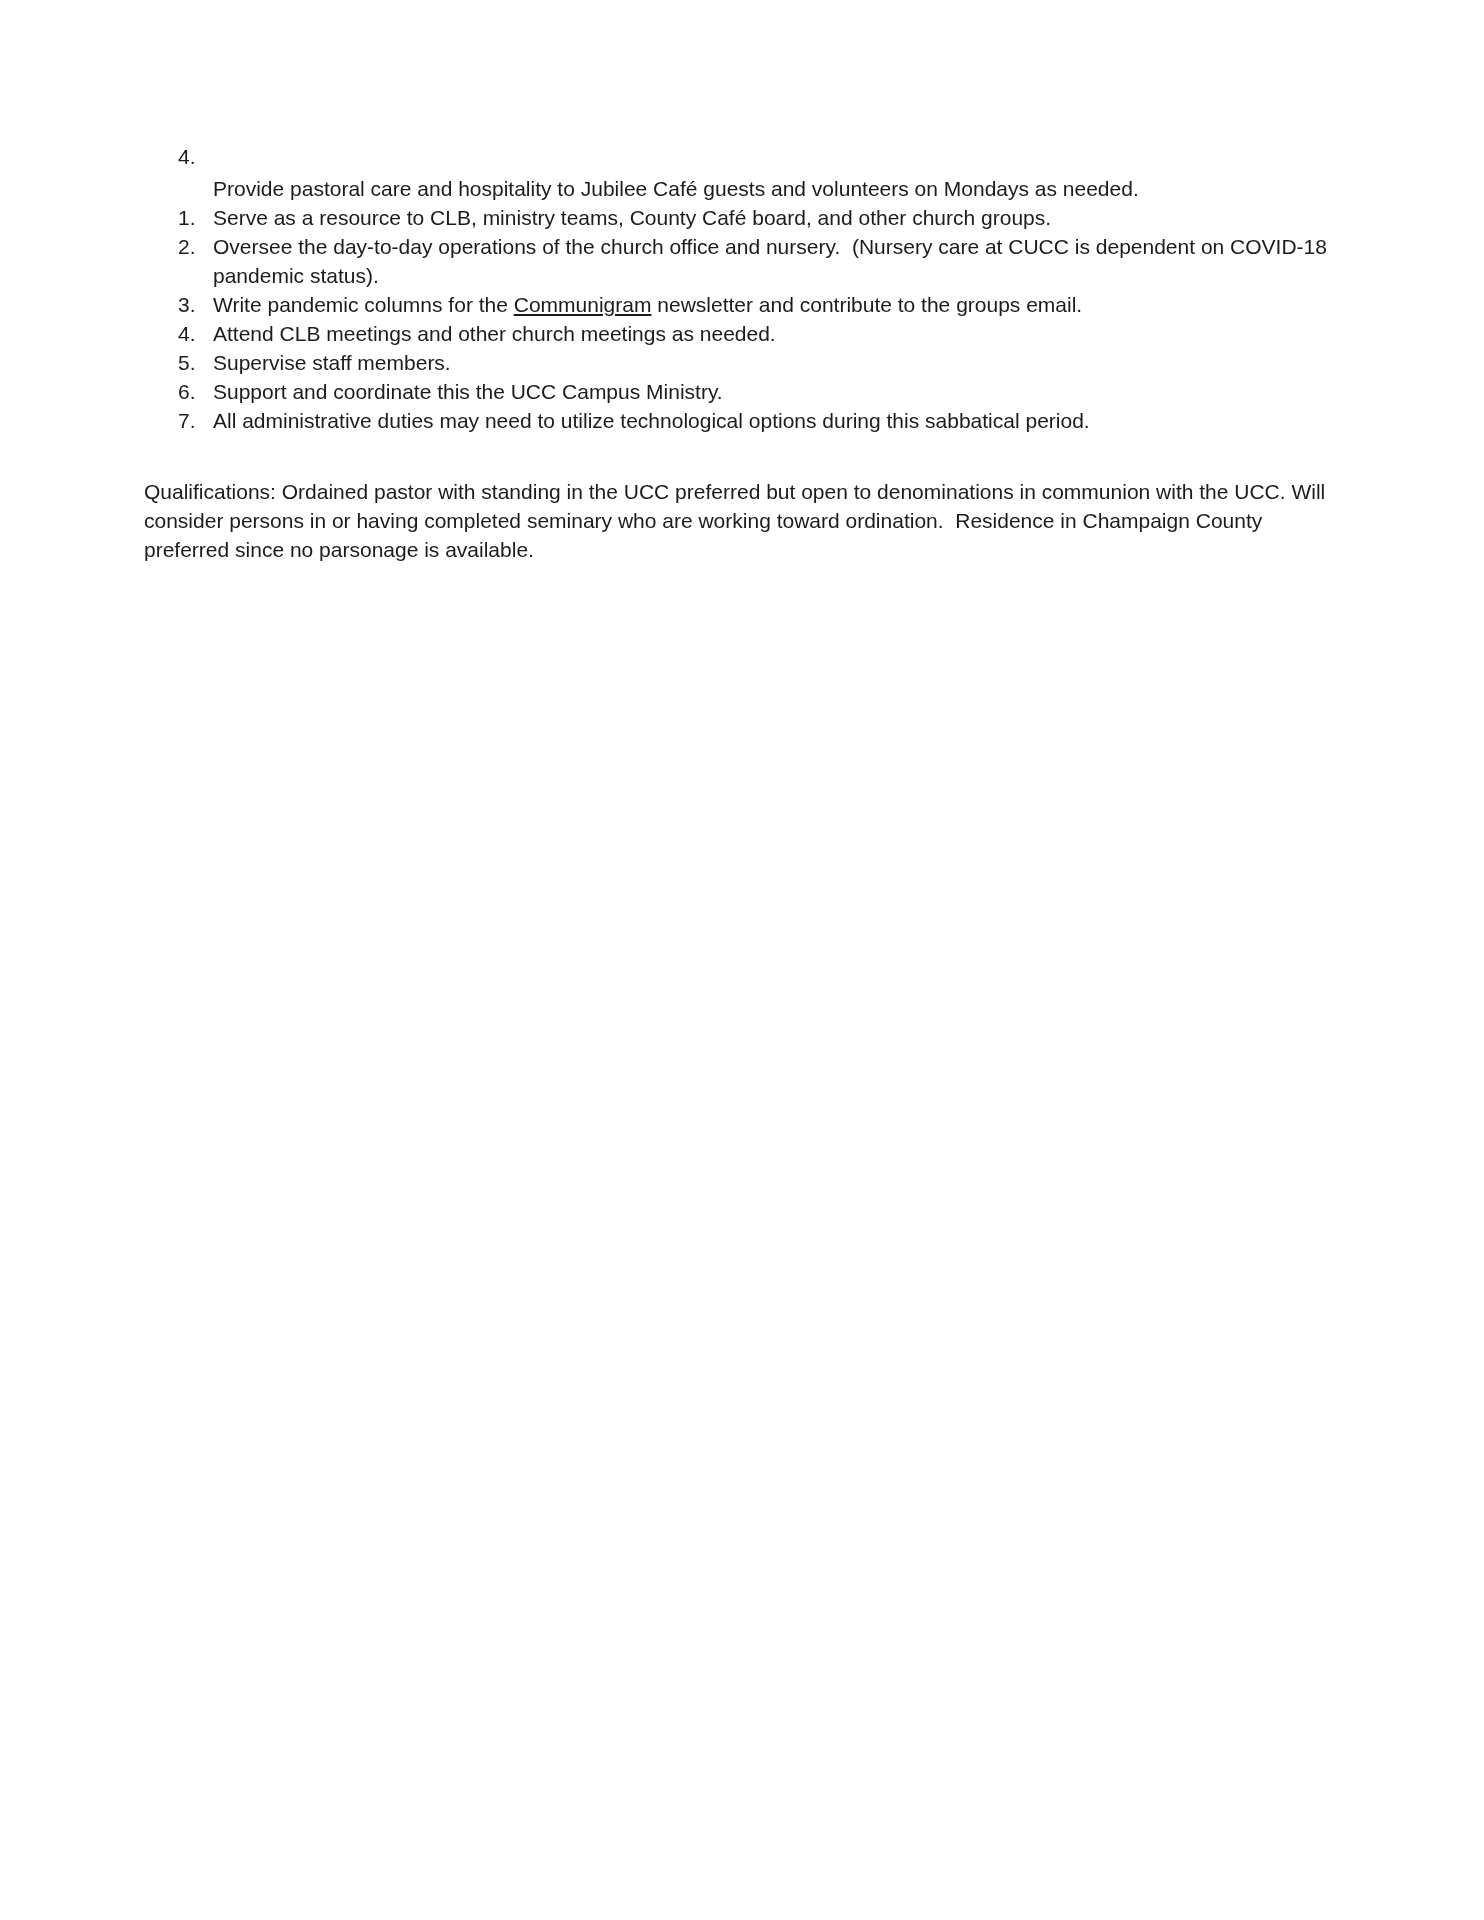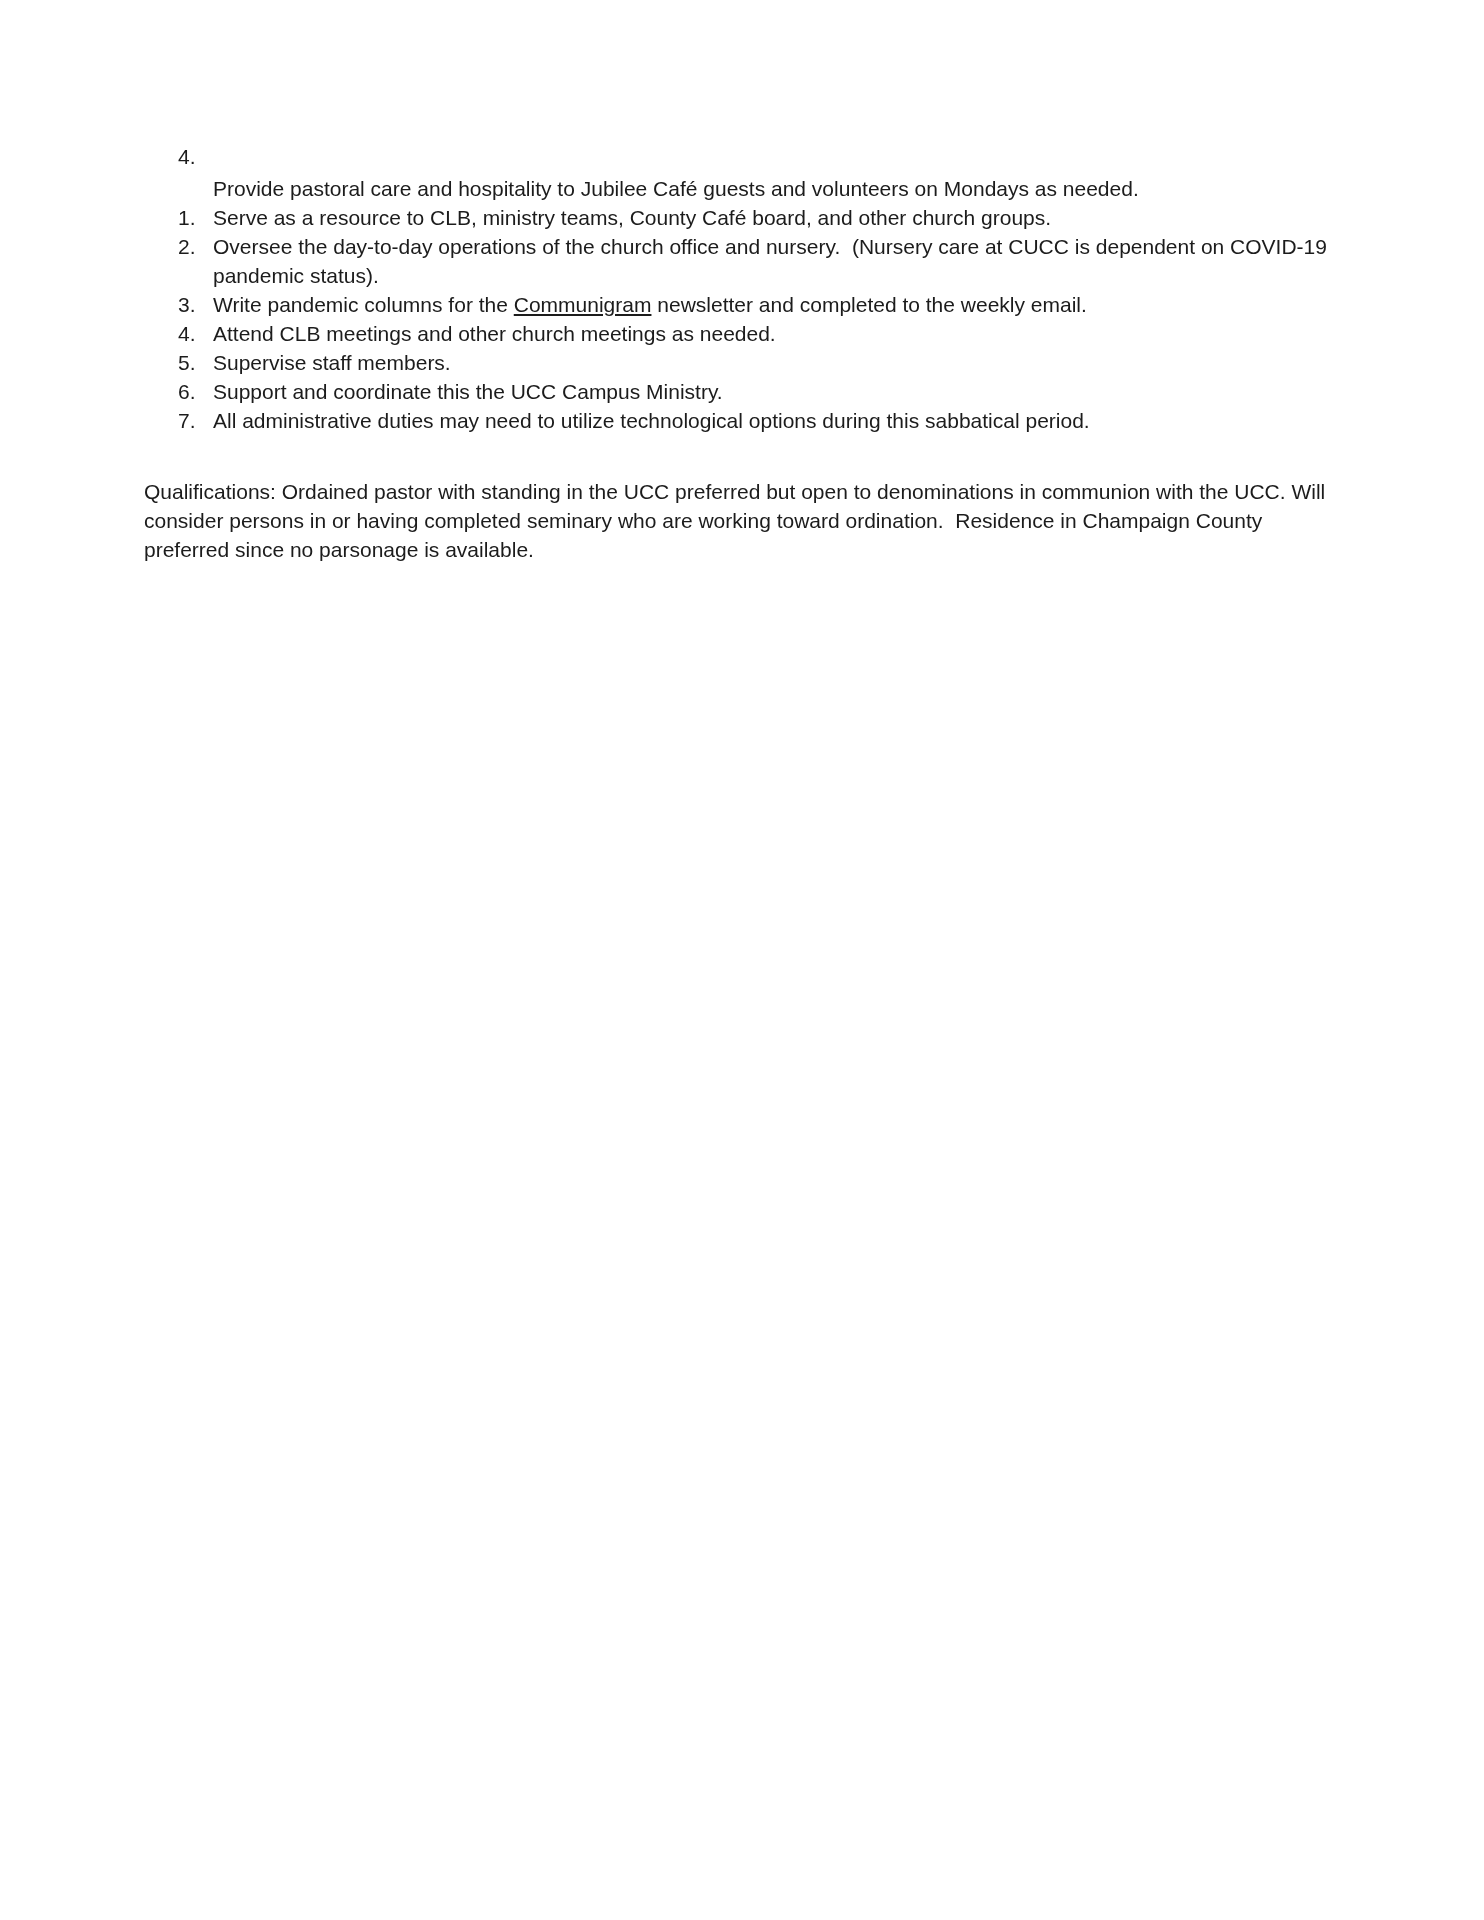--- a/index.html
+++ b/index.html
@@ -73,26 +73,26 @@
 
   <div class="list">
 
     <div class="list-item">
       <span class="num">1.</span>
       <div class="li-text">Serve as a resource to CLB, ministry teams, County Café board, and other church groups.</div>
     </div>
 
     <div class="list-item">
       <span class="num">2.</span>
-      <div class="li-text">Oversee the day-to-day operations of the church office and nursery.  (Nursery care at CUCC is dependent on COVID-19 pandemic status).</div>
+      <div class="li-text">Oversee the day-to-day operations of the church office and nursery.  (Nursery care at CUCC is dependent on COVID-18 pandemic status).</div>
     </div>
 
     <div class="list-item">
       <span class="num">3.</span>
-      <div class="li-text"><span>Write pandemic columns for the </span><span class="underline">Communigram</span><span> newsletter and completed to the weekly email.</span></div>
+      <div class="li-text"><span>Write pandemic columns for the </span><span class="underline">Communigram</span><span> newsletter and contribute to the groups email.</span></div>
     </div>
 
     <div class="list-item">
       <span class="num">4.</span>
       <div class="li-text">Attend CLB meetings and other church meetings as needed.</div>
     </div>
 
     <div class="list-item">
       <span class="num">5.</span>
       <div class="li-text">Supervise staff members.</div>

